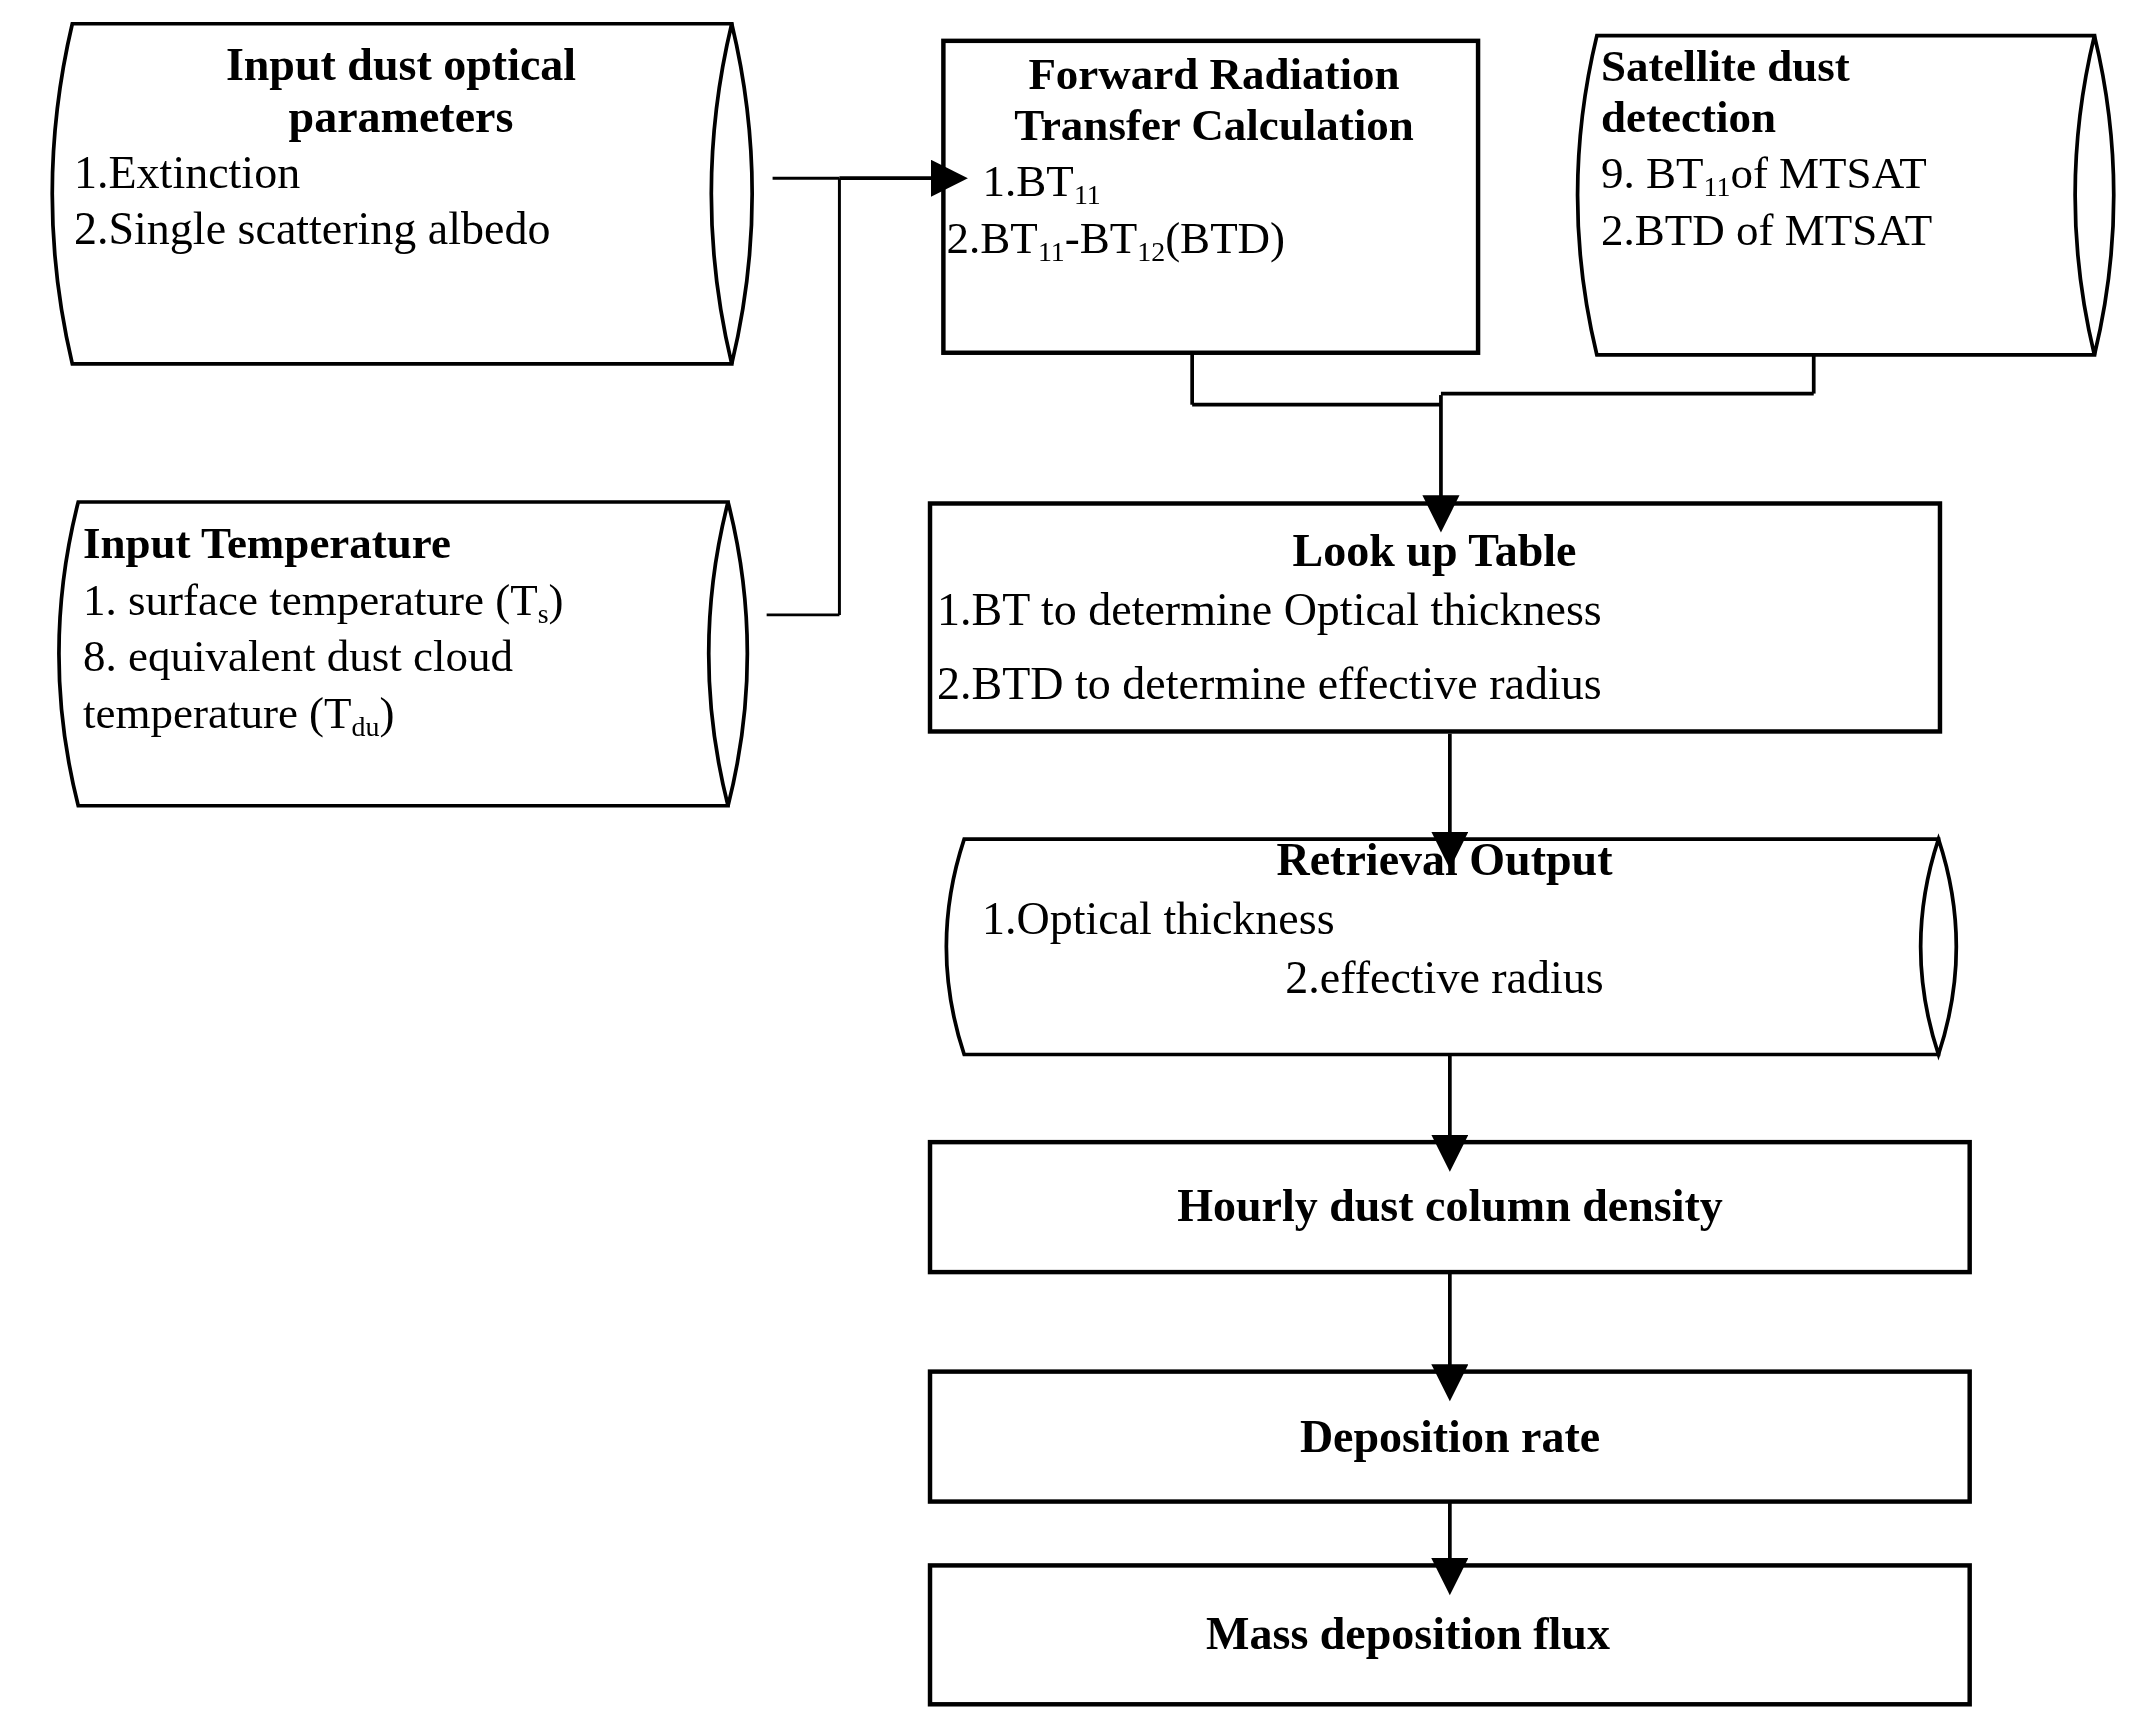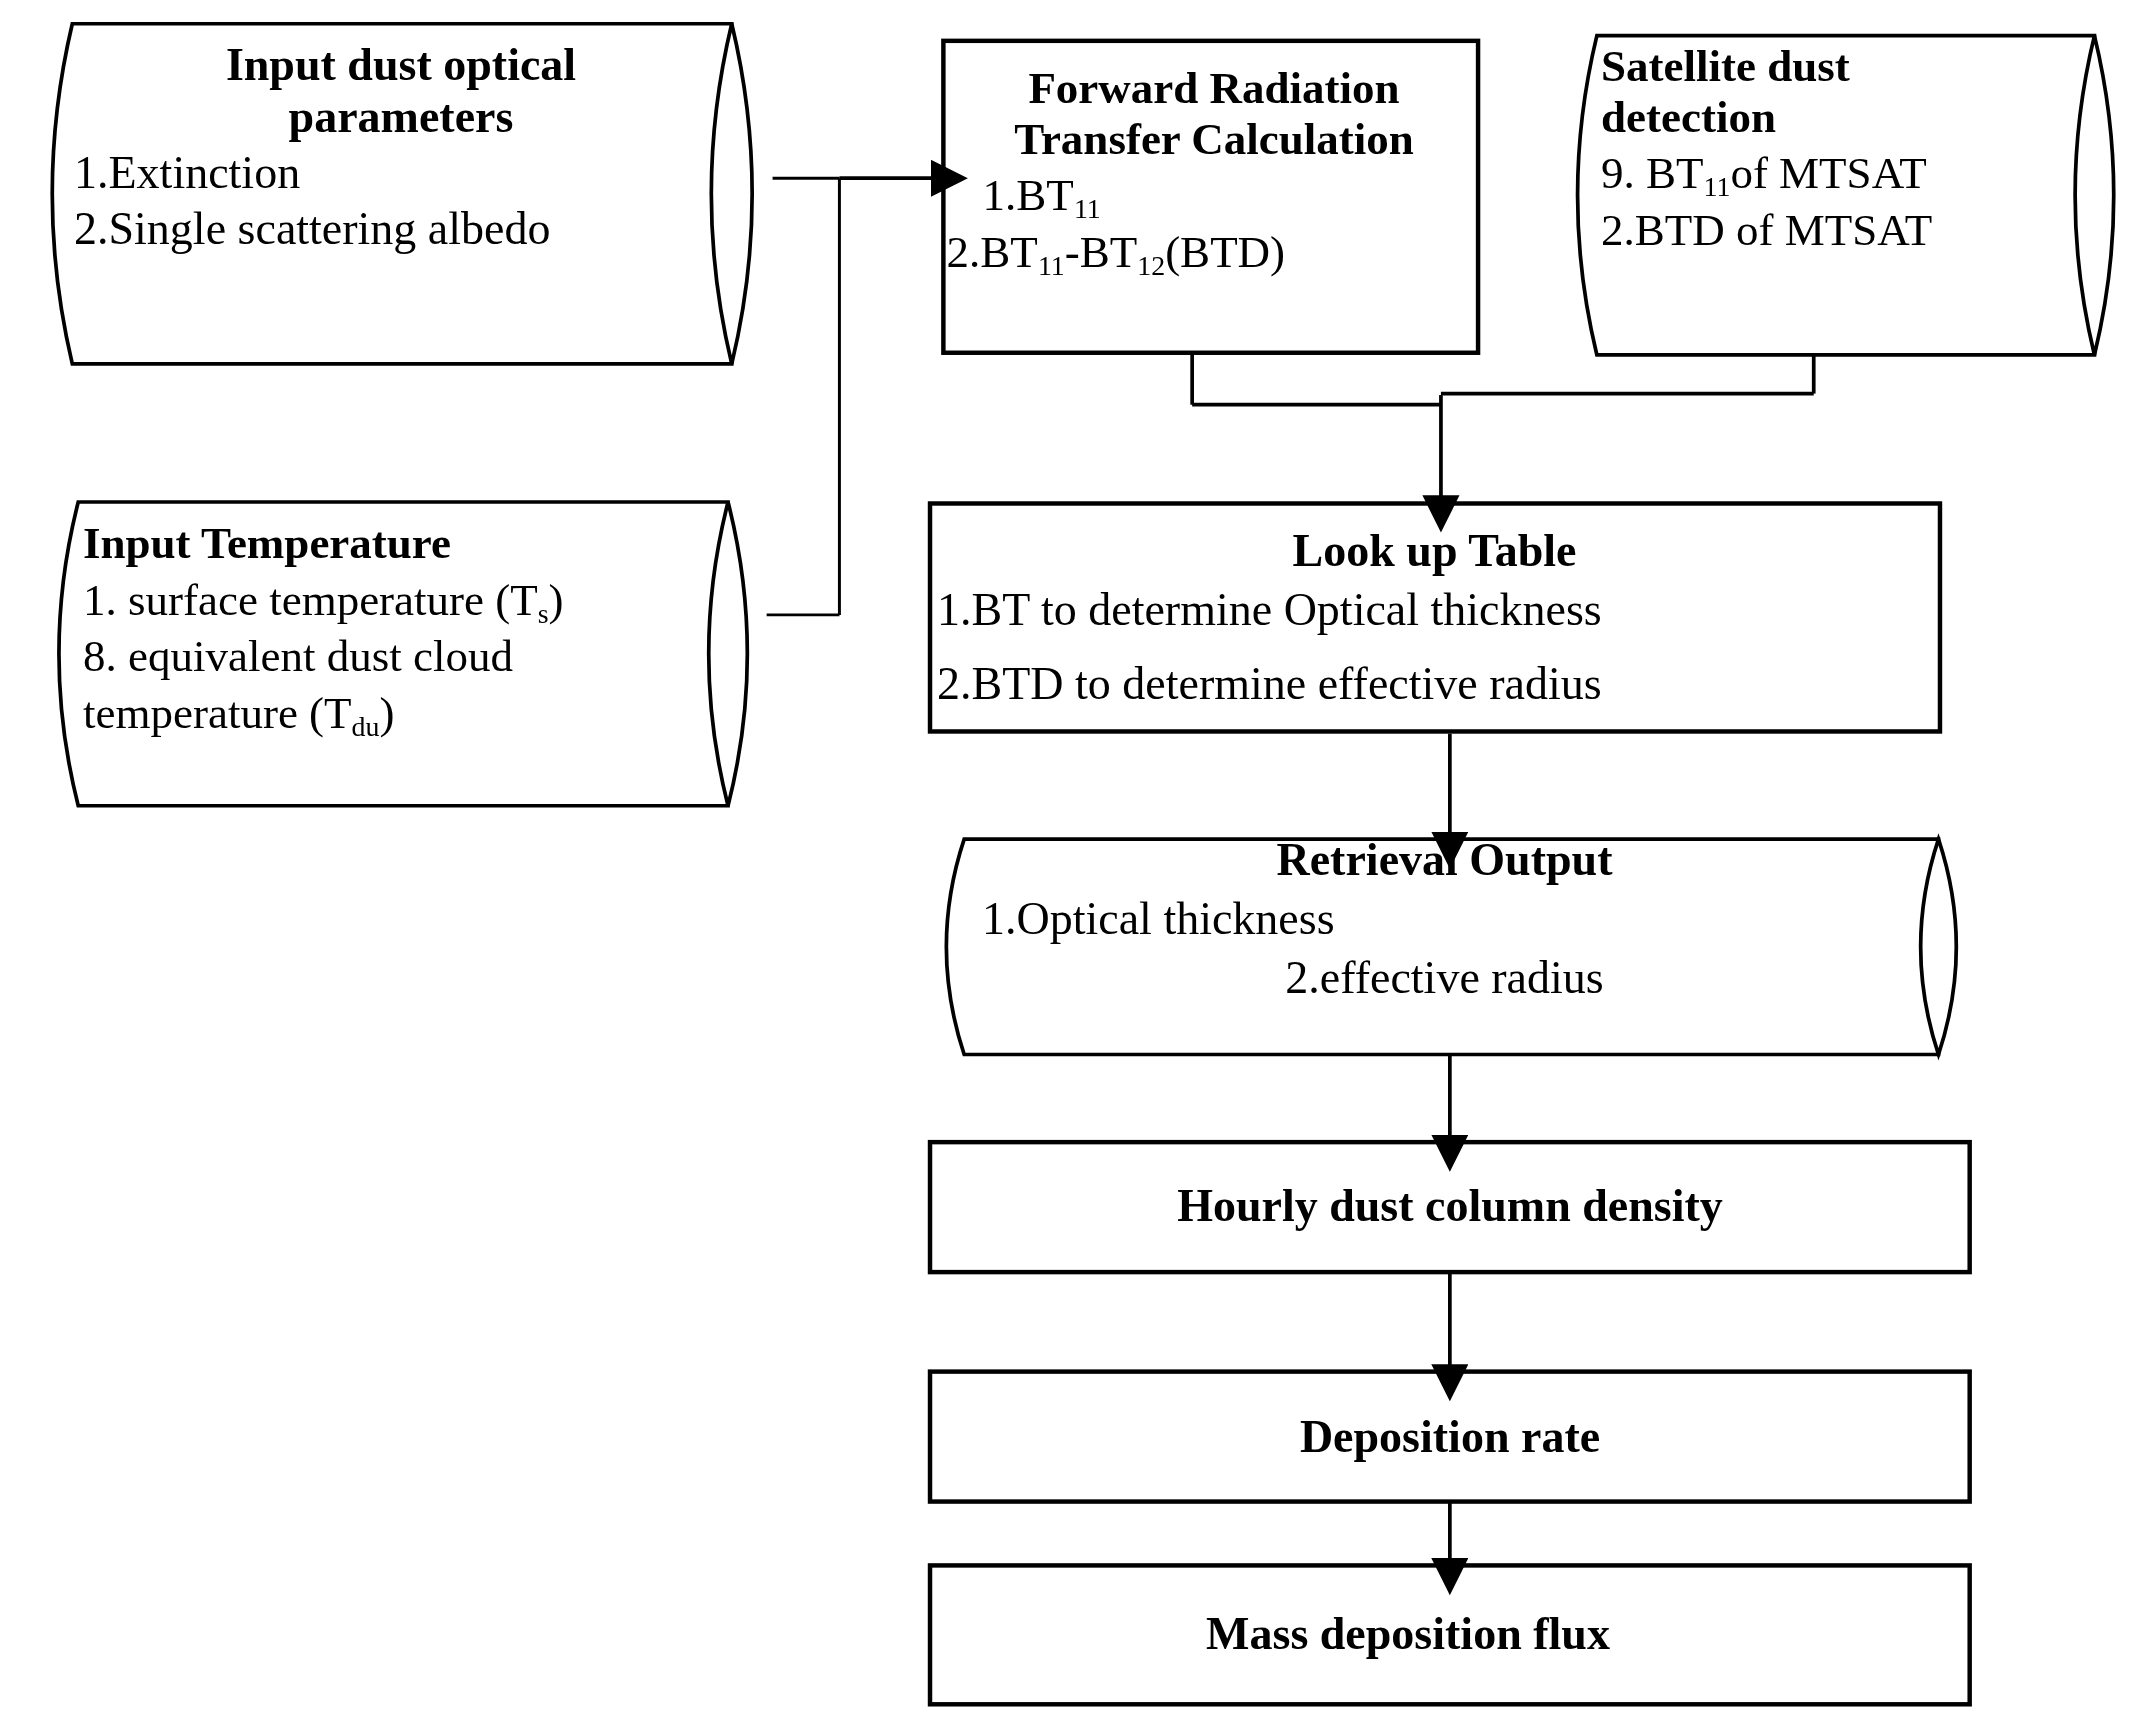--- a/index.html
+++ b/index.html
@@ -125,21 +125,21 @@
     <span class="ln f62" style="margin-top:7.4px;">2.Single scattering albedo</span>
   </div>
 
   <div class="node-text" style="left:83px; top:520px; width:654px;">
     <span class="ttl-left f60">Input Temperature</span>
     <span class="ln f60" style="margin-top:9px;"><span>1.  surface temperature (T</span><sub>s</sub><span>)</span></span>
     <span class="ln f60" style="margin-top:9px;">8.  equivalent dust  cloud</span>
     <span class="ln f60" style="margin-top:9px;"><span>temperature (T</span><sub>du</sub><span>)</span></span>
   </div>
 
-  <div class="node-text" style="left:954px; top:65px; width:520px;">
+  <div class="node-text" style="left:954px; top:51px; width:520px;">
     <span class="ttl f60">Forward Radiation</span>
     <span class="ttl f60" style="margin-top:3px;">Transfer Calculation</span>
     <span class="ln f60" style="margin-top:9px; margin-left:-7.4px;padding-left:36px;"><span>1.BT</span><sub>11</sub></span>
     <span class="ln f60" style="margin-top:9px; margin-left:-7.4px;"><span>2.BT</span><sub>11</sub><span>-BT</span><sub>12</sub><span>(BTD)</span></span>
   </div>
 
   <div class="node-text" style="left:1601px; top:43px; width:520px;">
     <span class="ttl-left f60">Satellite dust</span>
     <span class="ttl-left f60" style="margin-top:3px;">detection</span>
     <span class="ln f60" style="margin-top:9px;"><span>9. BT</span><sub>11</sub><span>of MTSAT</span></span>

